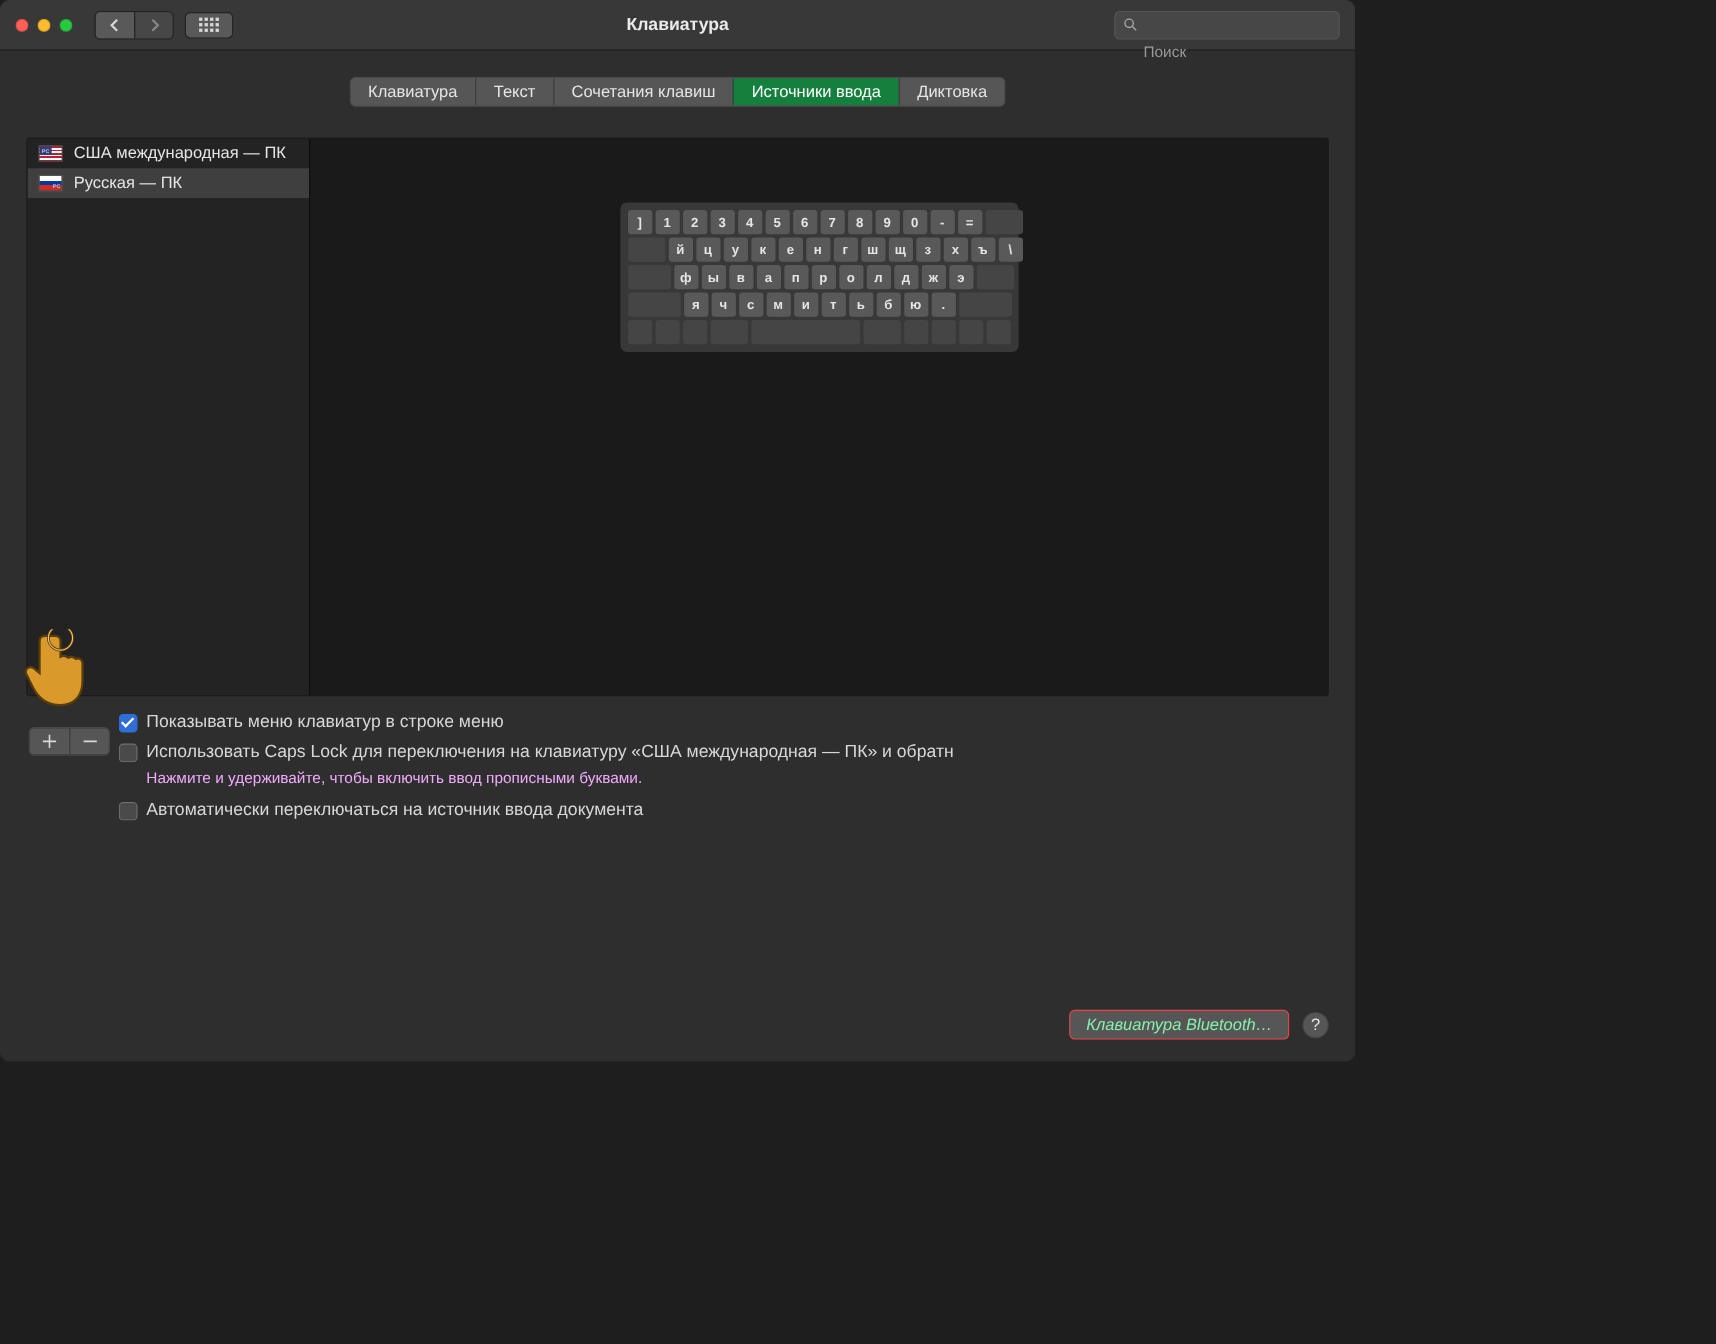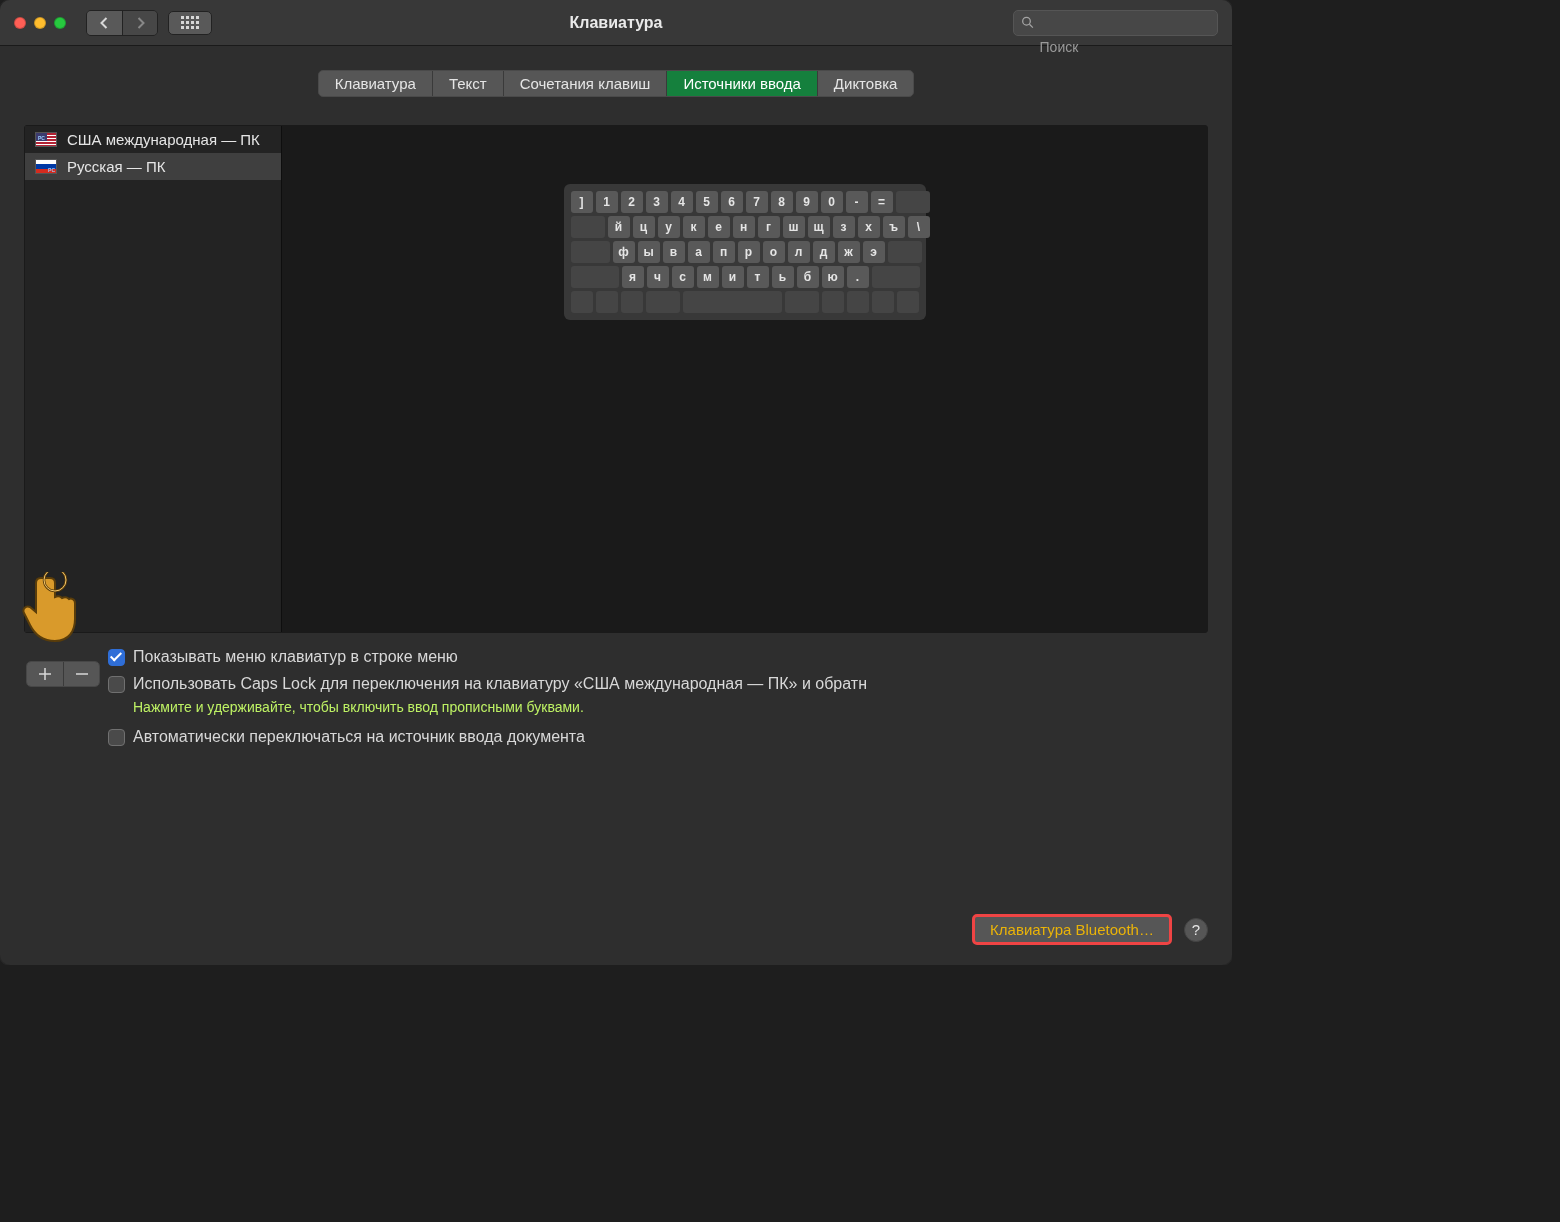--- a/index.html
+++ b/index.html
@@ -180,29 +180,30 @@
     .checkbox {
       width:17px; height:17px; border-radius:4px; border:1px solid #707070;
       background:#4a4a4a; flex-shrink:0; position:relative; margin-top:2px;
     }
     .checkbox.checked { background:#2f6ed7; border-color:#2f6ed7; }
     .checkbox.checked::after {
       content:""; position:absolute; left:4px; top:0px; width:4px; height:9px;
       border-right:2px solid #fff; border-bottom:2px solid #fff;
       transform: rotate(45deg);
     }
-    .hint { font-size:14px; color:#bef264; margin-top:-2px; margin-bottom:4px; padding-left:25px; }
+    .hint { font-size:14px; color:#f0abfc; margin-top:-2px; margin-bottom:4px; padding-left:25px; }
     .footer {
       display:flex; justify-content:flex-end; align-items:center;
       gap:12px; padding: 20px 24px;
     }
     .push-button {
-      background:#565656; border:3px solid #ef4444; border-radius:5px;
-      padding:4px 14px; color:#eab308; font-size:15px; min-width:200px;
+      background:#565656; border:1px solid #ef4444; border-radius:5px;
+      padding:4px 14px; color:#86efac; font-size:15px; min-width:200px;
       text-align:center;
+      font-style:italic;
     }
     .help-btn {
       width:24px; height:24px; border-radius:50%; background:#565656;
       border:1px solid #444; display:flex; align-items:center; justify-content:center;
       font-size:15px; color:#e5e5e5;
     }
     .pointer-cursor {
       position:absolute; left:22px; top:572px; z-index:100;
     }
     .pointer-cursor svg { width:58px; height:74px; }

